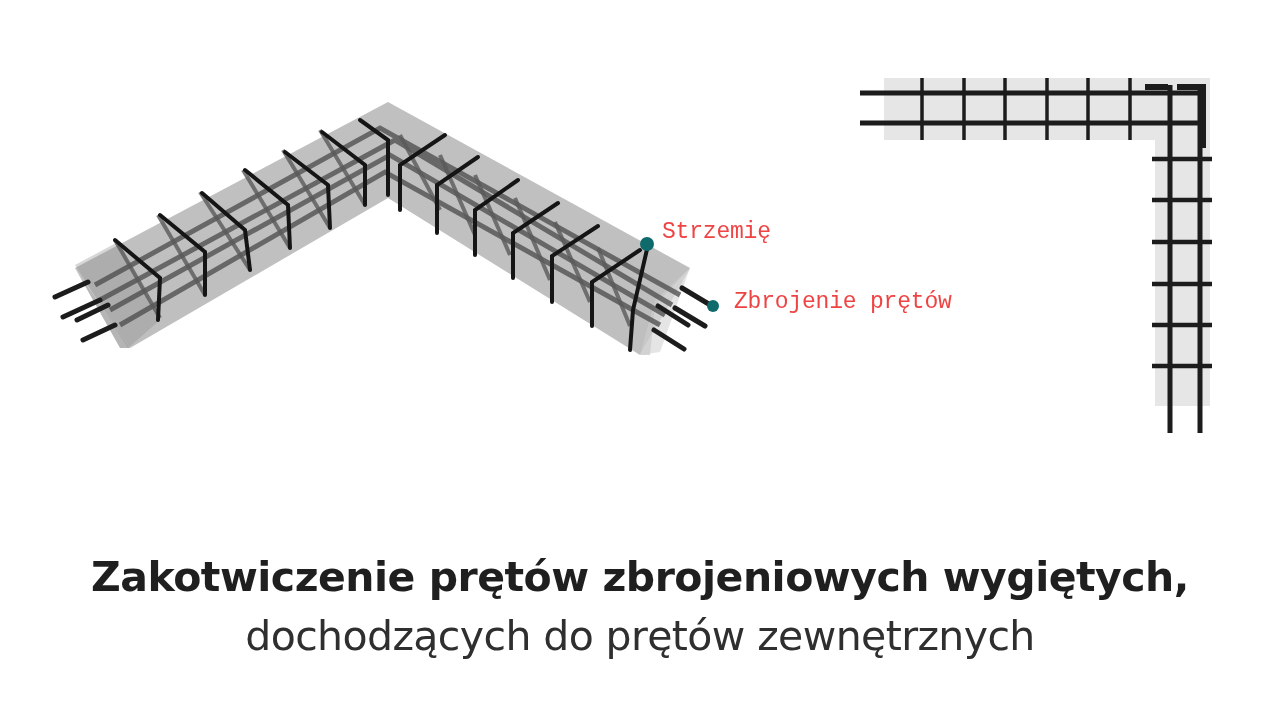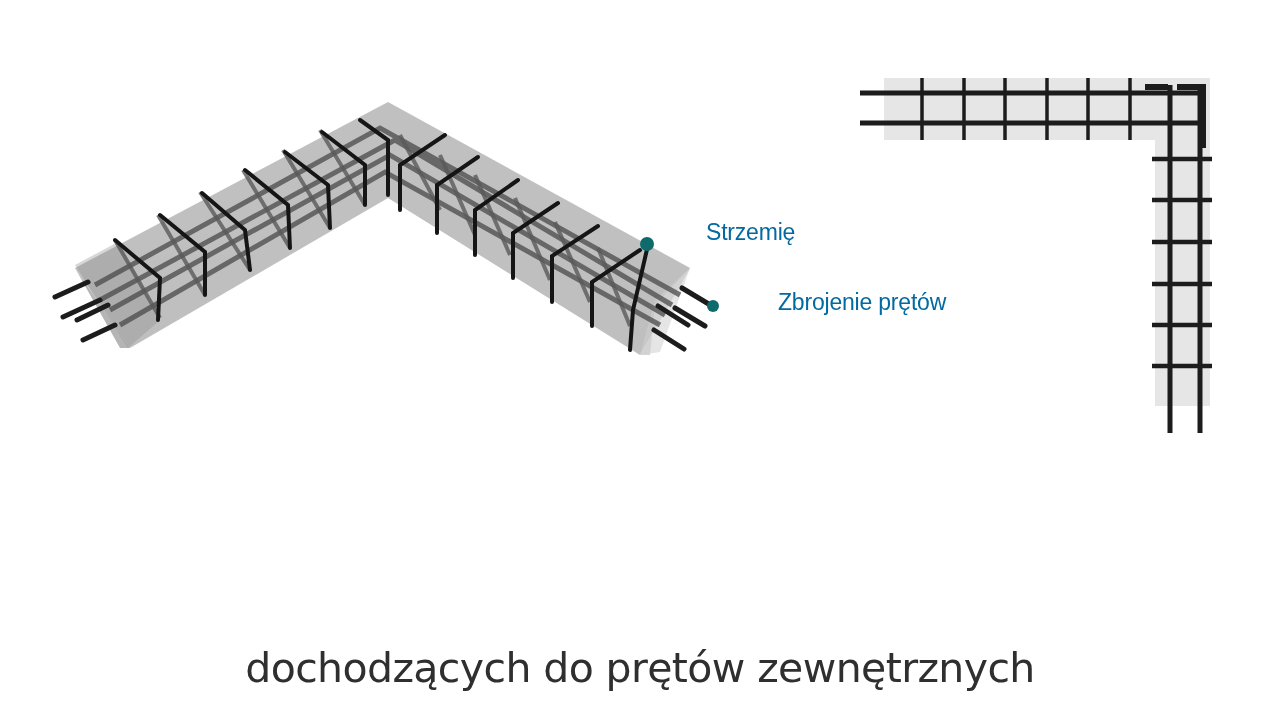--- a/index.html
+++ b/index.html
@@ -1,25 +1,25 @@
 <!DOCTYPE html>
 <html><head>
   <meta charset="utf-8">
   <style>
     html, body { margin: 0; padding: 0; background: #ffffff; }
     body { width: 1280px; height: 720px; position: relative; overflow: hidden;
            font-family: "DejaVu Sans", "Liberation Sans", sans-serif; }
     .stage { position: absolute; left: 0; top: 0; width: 1280px; height: 720px; }
     svg.illus { position: absolute; left: 0; top: 0; }
-    .label { position: absolute; font-size: 23px; color: #0369a1; white-space: nowrap;
-             font-family: Liberation Sans, sans-serif; letter-spacing: -0.2px; margin-left: 44px; }
+    .label { position: absolute; font-size: 23px; color: #ef4444; white-space: nowrap;
+             font-family: Liberation Mono, monospace; letter-spacing: -0.2px; }
     .title { position: absolute; left: 0; width: 1280px; text-align: center; color: #1f1f1f;
              font-family: "DejaVu Sans", sans-serif; white-space: nowrap; }
     .title-main { top: 553px; font-size: 41px; font-weight: bold; letter-spacing: -0.5px; }
-    .title-sub  { top: 644px; font-size: 41px; font-weight: normal; color: #2f2f2f; letter-spacing: -0.6px; }
+    .title-sub  { top: 612px; font-size: 41px; font-weight: normal; color: #2f2f2f; letter-spacing: -0.6px; }
   </style>
 </head>
 <body>
 
 <div class="stage">
 
   <svg class="illus" width="1280" height="720" viewBox="0 0 1280 720">
 
     <g opacity="0.55">
       <polygon points="75,268 388,102 690,268 640,355 388,198 130,348" fill="#8c8c8c"></polygon>
@@ -124,14 +124,15 @@
         <line x1="1152" y1="284" x2="1212" y2="284"></line>
         <line x1="1152" y1="325" x2="1212" y2="325"></line>
         <line x1="1152" y1="366" x2="1212" y2="366"></line>
       </g>
     </g>
   </svg>
 
   <div class="label" style="left:662px; top:219px;">Strzemię</div>
   <div class="label" style="left:734px; top:289px;">Zbrojenie prętów</div>
 
+  <div class="title title-main">Zakotwiczenie prętów zbrojeniowych wygiętych,</div>
   <div class="title title-sub">dochodzących do prętów zewnętrznych</div>
 </div>
 
 </body></html>

